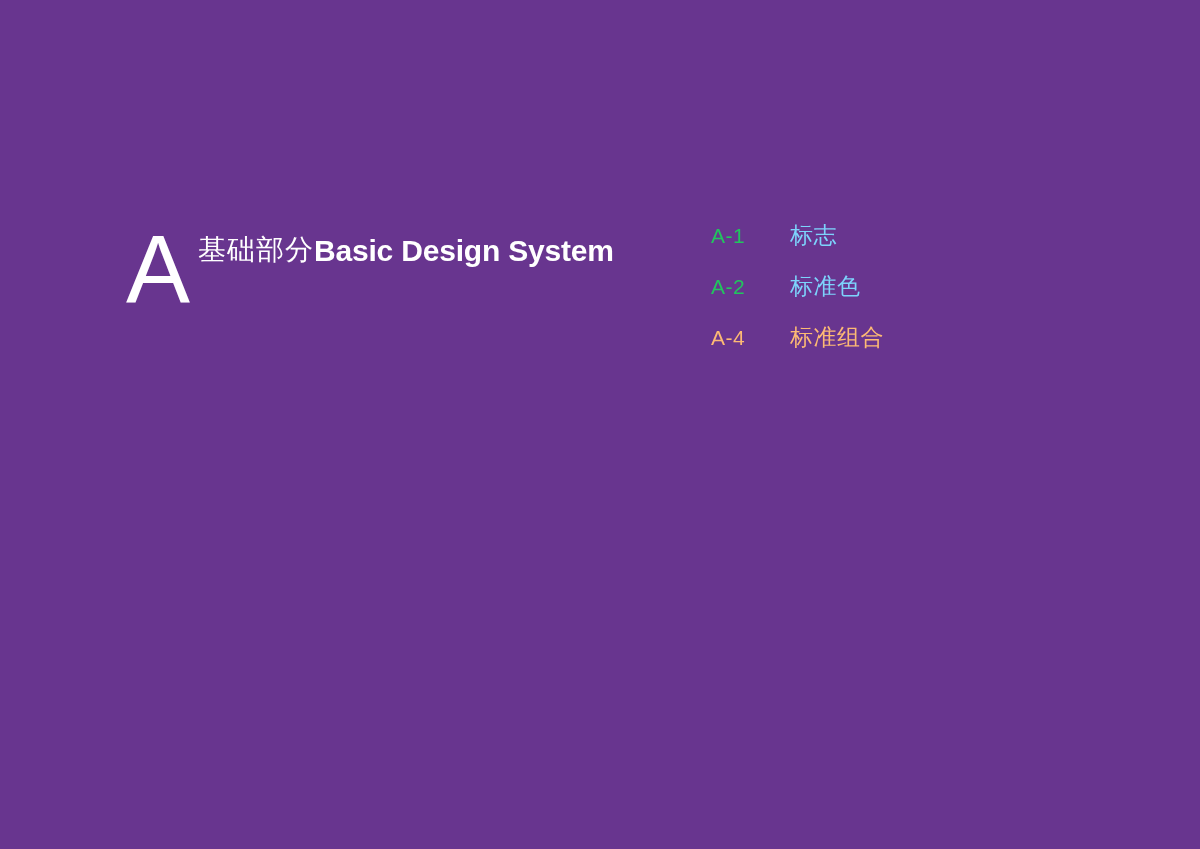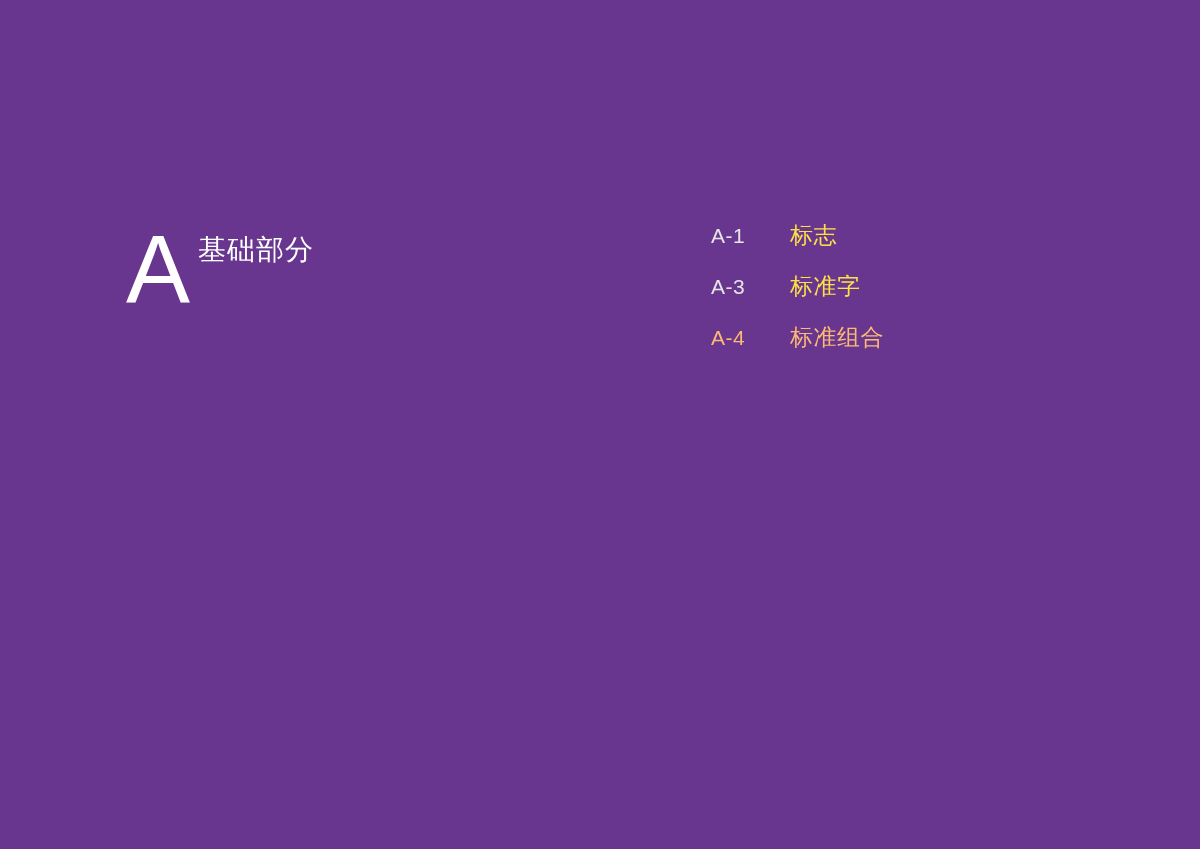--- a/index.html
+++ b/index.html
@@ -78,56 +78,57 @@
     height: 51.2px;
   }
 
   .toc-code {
     width: 79px;
     flex: 0 0 79px;
     font-size: 21px;
     line-height: 1;
     font-weight: 400;
     letter-spacing: 0.5px;
-    color: #e5e5e5;
+    color: #22c55e;
   }
 
   .toc-label {
     font-size: 23px;
     line-height: 1;
     font-weight: 400;
     letter-spacing: 0.5px;
-    color: #fde047;
+    color: #7dd3fc;
   }
 
   .toc-row.is-active .toc-code,
   .toc-row.is-active .toc-label {
     color: #fdba74;
   }
 </style>
 </head>
 <body>
 
 <div id="page">
 
   <div class="section-block">
     <div class="section-letter">A</div>
     <div class="section-titles">
       <div class="section-title-cn">基础部分</div>
+      <div class="section-title-en">Basic Design System</div>
     </div>
   </div>
 
   <div class="toc">
     <div class="toc-row">
       <span class="toc-code">A-1</span>
       <span class="toc-label">标志</span>
     </div>
     <div class="toc-row">
-      <span class="toc-code">A-3</span>
-      <span class="toc-label">标准字</span>
+      <span class="toc-code">A-2</span>
+      <span class="toc-label">标准色</span>
     </div>
     <div class="toc-row is-active">
       <span class="toc-code">A-4</span>
       <span class="toc-label">标准组合</span>
     </div>
   </div>
 
 </div>
 
 </body></html>

